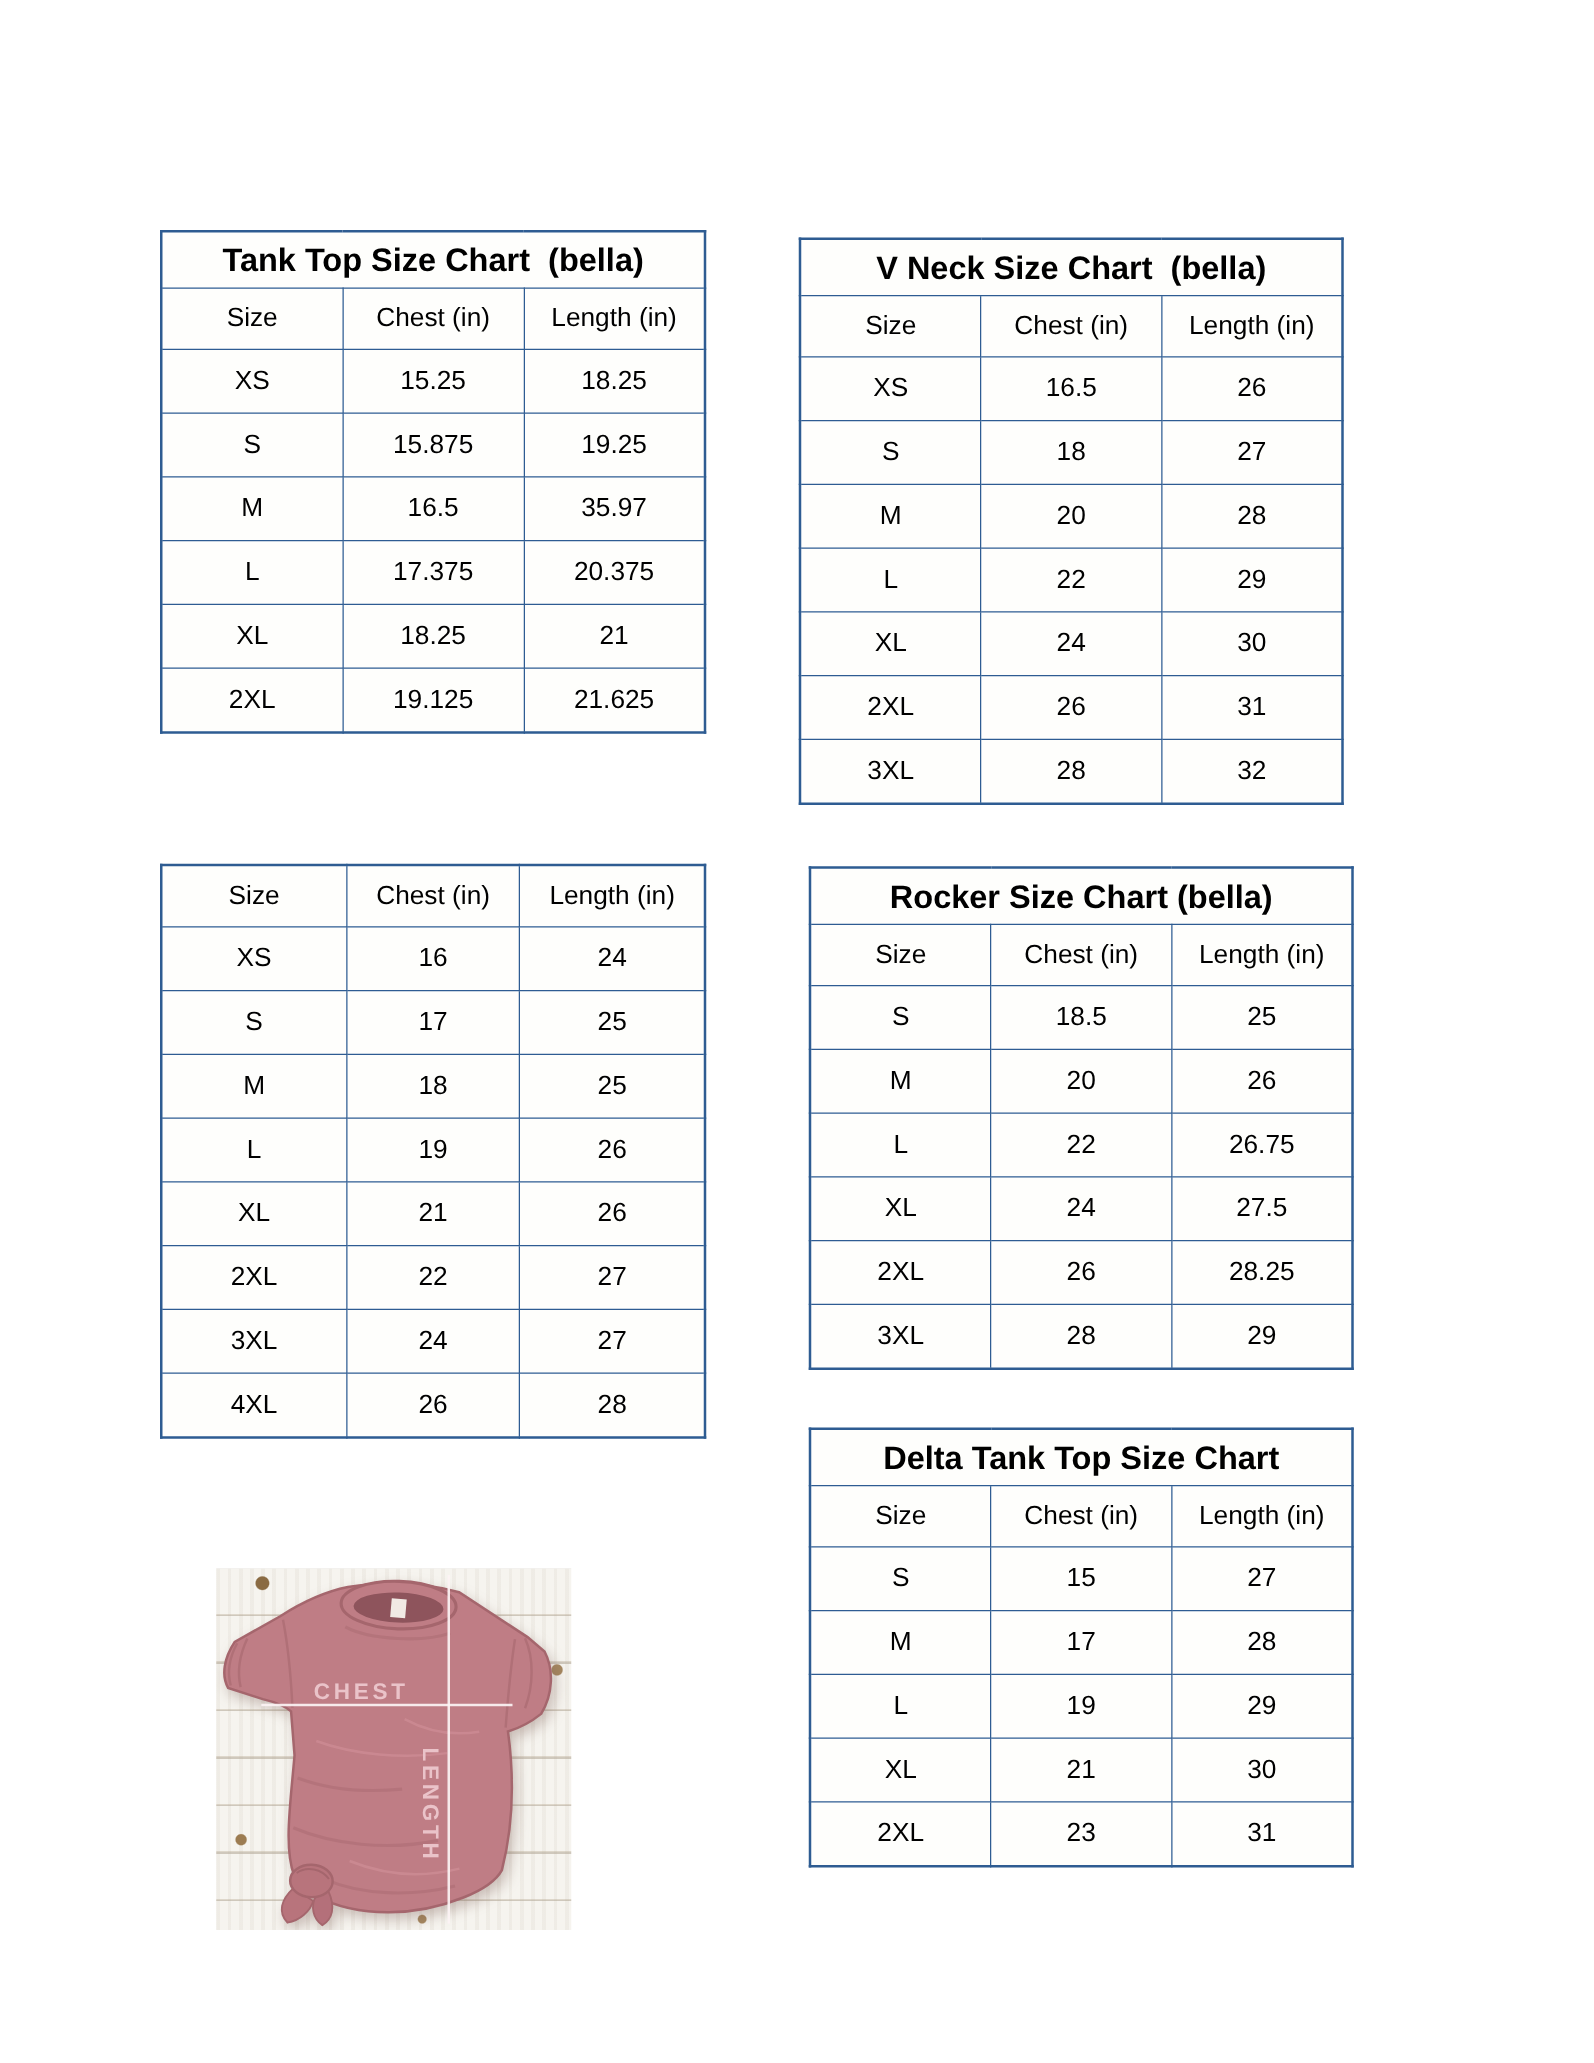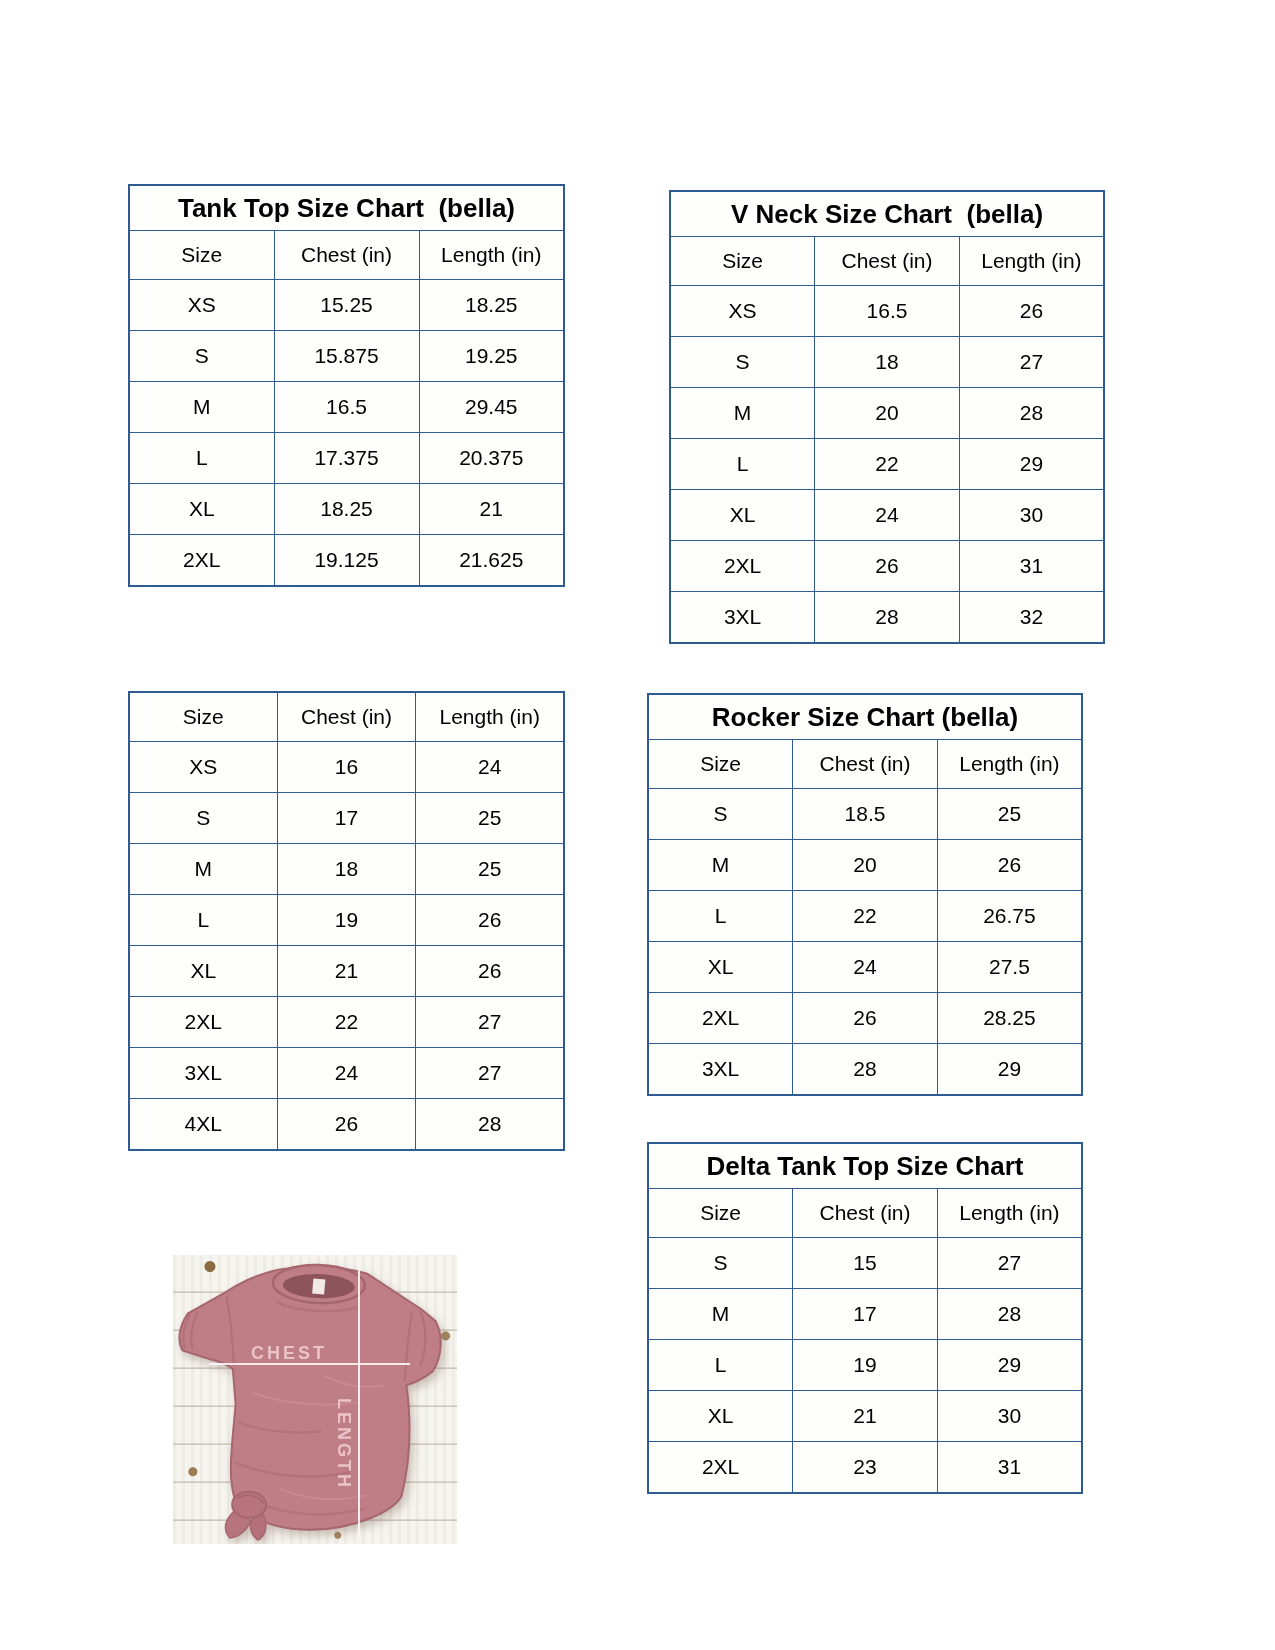--- a/index.html
+++ b/index.html
@@ -7,21 +7,21 @@
     position:relative;
     width:1275px;height:1650px;
     background:#ffffff;
     font-family:"Liberation Sans","DejaVu Sans",sans-serif;
     color:#000;
     overflow:hidden;
   }
   
   .tbl{position:absolute;}
   .t0{left:128px;top:184px;width:437px;}
-  .t1{left:669px;top:190px;width:436px;}
+  .t1{left:639px;top:190px;width:436px;}
   .t2{left:128px;top:691px;width:437px;}
   .t3{left:647px;top:693px;width:436px;}
   .t4{left:647px;top:1142px;width:436px;}
   table.size-table{
     width:100%;
     border-collapse:collapse;
     border:2.5px solid #2e5c92;
     background:#fefefc;
     table-layout:fixed;
   }
@@ -94,21 +94,21 @@
             <td>18.25</td>
           </tr>
           <tr>
             <td>S</td>
             <td>15.875</td>
             <td>19.25</td>
           </tr>
           <tr>
             <td>M</td>
             <td>16.5</td>
-            <td>29.45</td>
+            <td>35.97</td>
           </tr>
           <tr>
             <td>L</td>
             <td>17.375</td>
             <td>20.375</td>
           </tr>
           <tr>
             <td>XL</td>
             <td>18.25</td>
             <td>21</td>

